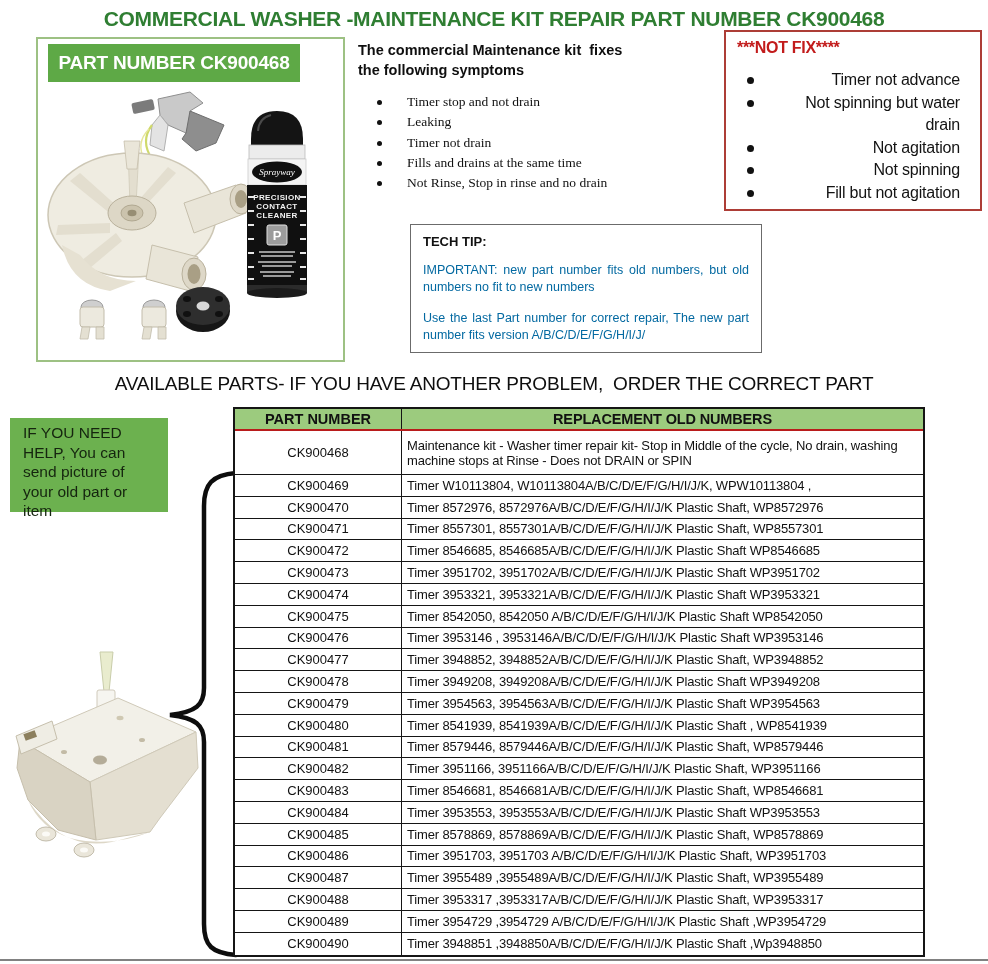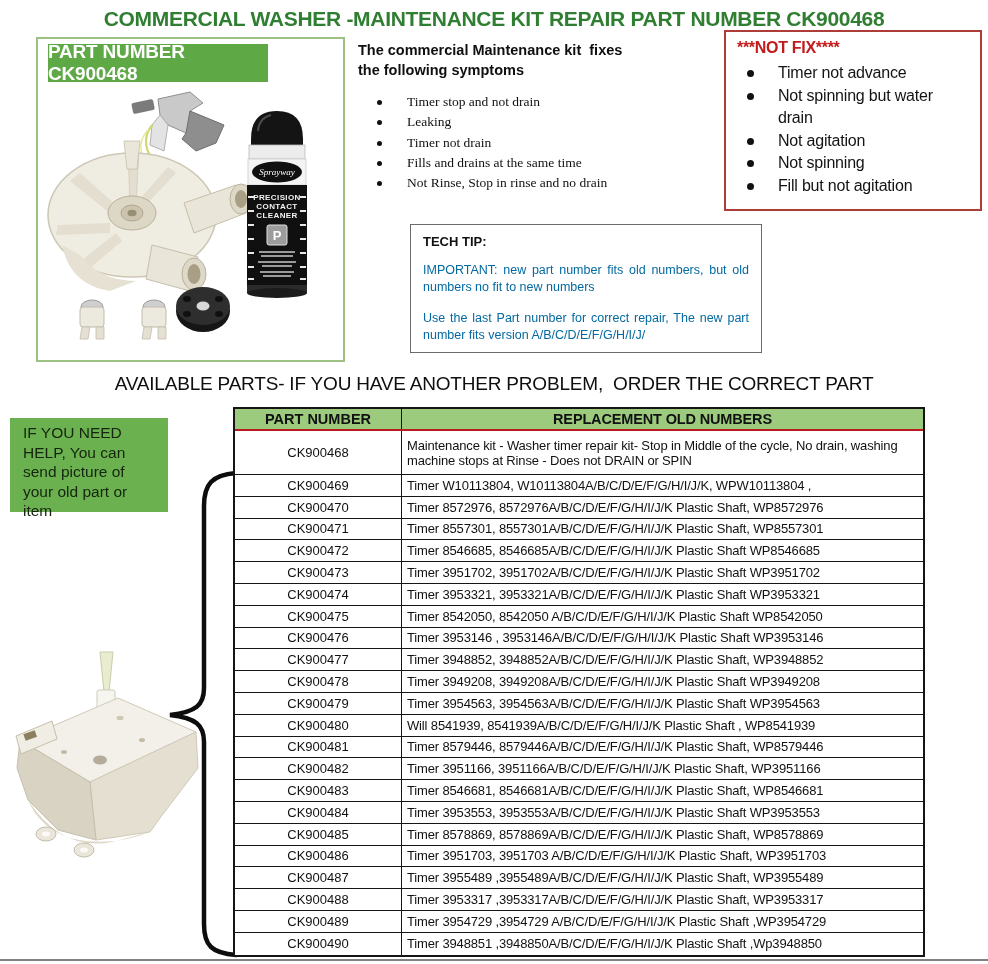--- a/index.html
+++ b/index.html
@@ -6,37 +6,37 @@
   .canvas{position:relative;width:988px;height:964px;background:#ffffff;overflow:hidden;
           font-family:"Liberation Sans", sans-serif;color:#111;}
   .pre{white-space:pre;}
 
   
   .title{position:absolute;left:0;right:0;top:7px;text-align:center;font-size:21px;font-weight:bold;
          color:#2f7e32;letter-spacing:-0.3px;white-space:pre;}
 
   
   .product-box{position:absolute;left:36px;top:37px;width:305px;height:321px;border:2px solid #9dc183;background:#fff;}
-  .product-band{position:absolute;left:10px;top:5px;width:220px;height:38px;background:#5ea946;color:#fff;
+  .product-band{position:absolute;left:10px;top:5px;width:252px;height:38px;background:#5ea946;color:#fff;
                 font-weight:bold;font-size:19px;display:flex;align-items:center;justify-content:center;
                 letter-spacing:-0.2px;}
   .parts-svg{position:absolute;left:2px;top:46px;width:301px;height:271px;}
 
   
   .sym-head{position:absolute;left:358px;top:40px;font-size:14.5px;font-weight:bold;line-height:20px;color:#0f0f0f;}
   .sym-list{position:absolute;left:358px;top:92px;width:250px;}
   .sym-item{display:flex;align-items:flex-start;min-height:20.3px;}
   .sym-dot{width:5px;height:5px;border-radius:50%;background:#111;margin:8px 25px 0 19px;flex:none;}
   .sym-text{font-size:13.5px;line-height:20.3px;color:#101010;width:225px;font-family:Liberation Serif, serif;}
 
   
   .notfix{position:absolute;left:724px;top:30px;width:258px;height:181px;border:2px solid #ad3d36;
           box-sizing:border-box;background:#fff;}
   .notfix-title{margin:7px 0 0 11px;color:#c21b1b;font-weight:bold;font-size:16px;letter-spacing:-0.3px;}
-  .notfix-list{margin-top:5px;}
+  .notfix-list{margin-top:12px;text-align:right;}
   .nf-item{display:flex;align-items:flex-start;}
   .nf-dot{width:7px;height:7px;border-radius:50%;background:#111;margin:8px 24px 0 21px;flex:none;}
   .nf-text{font-size:16px;line-height:22.5px;color:#131313;width:182px;letter-spacing:-0.2px;}
 
   
   .techtip{position:absolute;left:410px;top:224px;width:352px;height:129px;border:1.5px solid #6b6b6b;
            box-sizing:border-box;padding:9px 12px;background:#fff;}
   .techtip-title{font-size:13px;font-weight:bold;margin:0 0 13px 0;}
   .techtip-p{font-size:12.5px;line-height:17px;margin:0 0 14px 0;text-align:justify;color:#0369a1;}
 
@@ -299,21 +299,21 @@
         <div class="trow">
           <div class="tc1">CK900478</div>
           <div class="tc2">Timer 3949208, 3949208A/B/C/D/E/F/G/H/I/J/K Plastic Shaft WP3949208</div>
         </div>
         <div class="trow">
           <div class="tc1">CK900479</div>
           <div class="tc2">Timer 3954563, 3954563A/B/C/D/E/F/G/H/I/J/K Plastic Shaft WP3954563</div>
         </div>
         <div class="trow">
           <div class="tc1">CK900480</div>
-          <div class="tc2">Will 8541939, 8541939A/B/C/D/E/F/G/H/I/J/K Plastic Shaft , WP8541939</div>
+          <div class="tc2">Timer 8541939, 8541939A/B/C/D/E/F/G/H/I/J/K Plastic Shaft , WP8541939</div>
         </div>
         <div class="trow">
           <div class="tc1">CK900481</div>
           <div class="tc2">Timer 8579446, 8579446A/B/C/D/E/F/G/H/I/J/K Plastic Shaft, WP8579446</div>
         </div>
         <div class="trow">
           <div class="tc1">CK900482</div>
           <div class="tc2">Timer 3951166, 3951166A/B/C/D/E/F/G/H/I/J/K Plastic Shaft, WP3951166</div>
         </div>
         <div class="trow">

